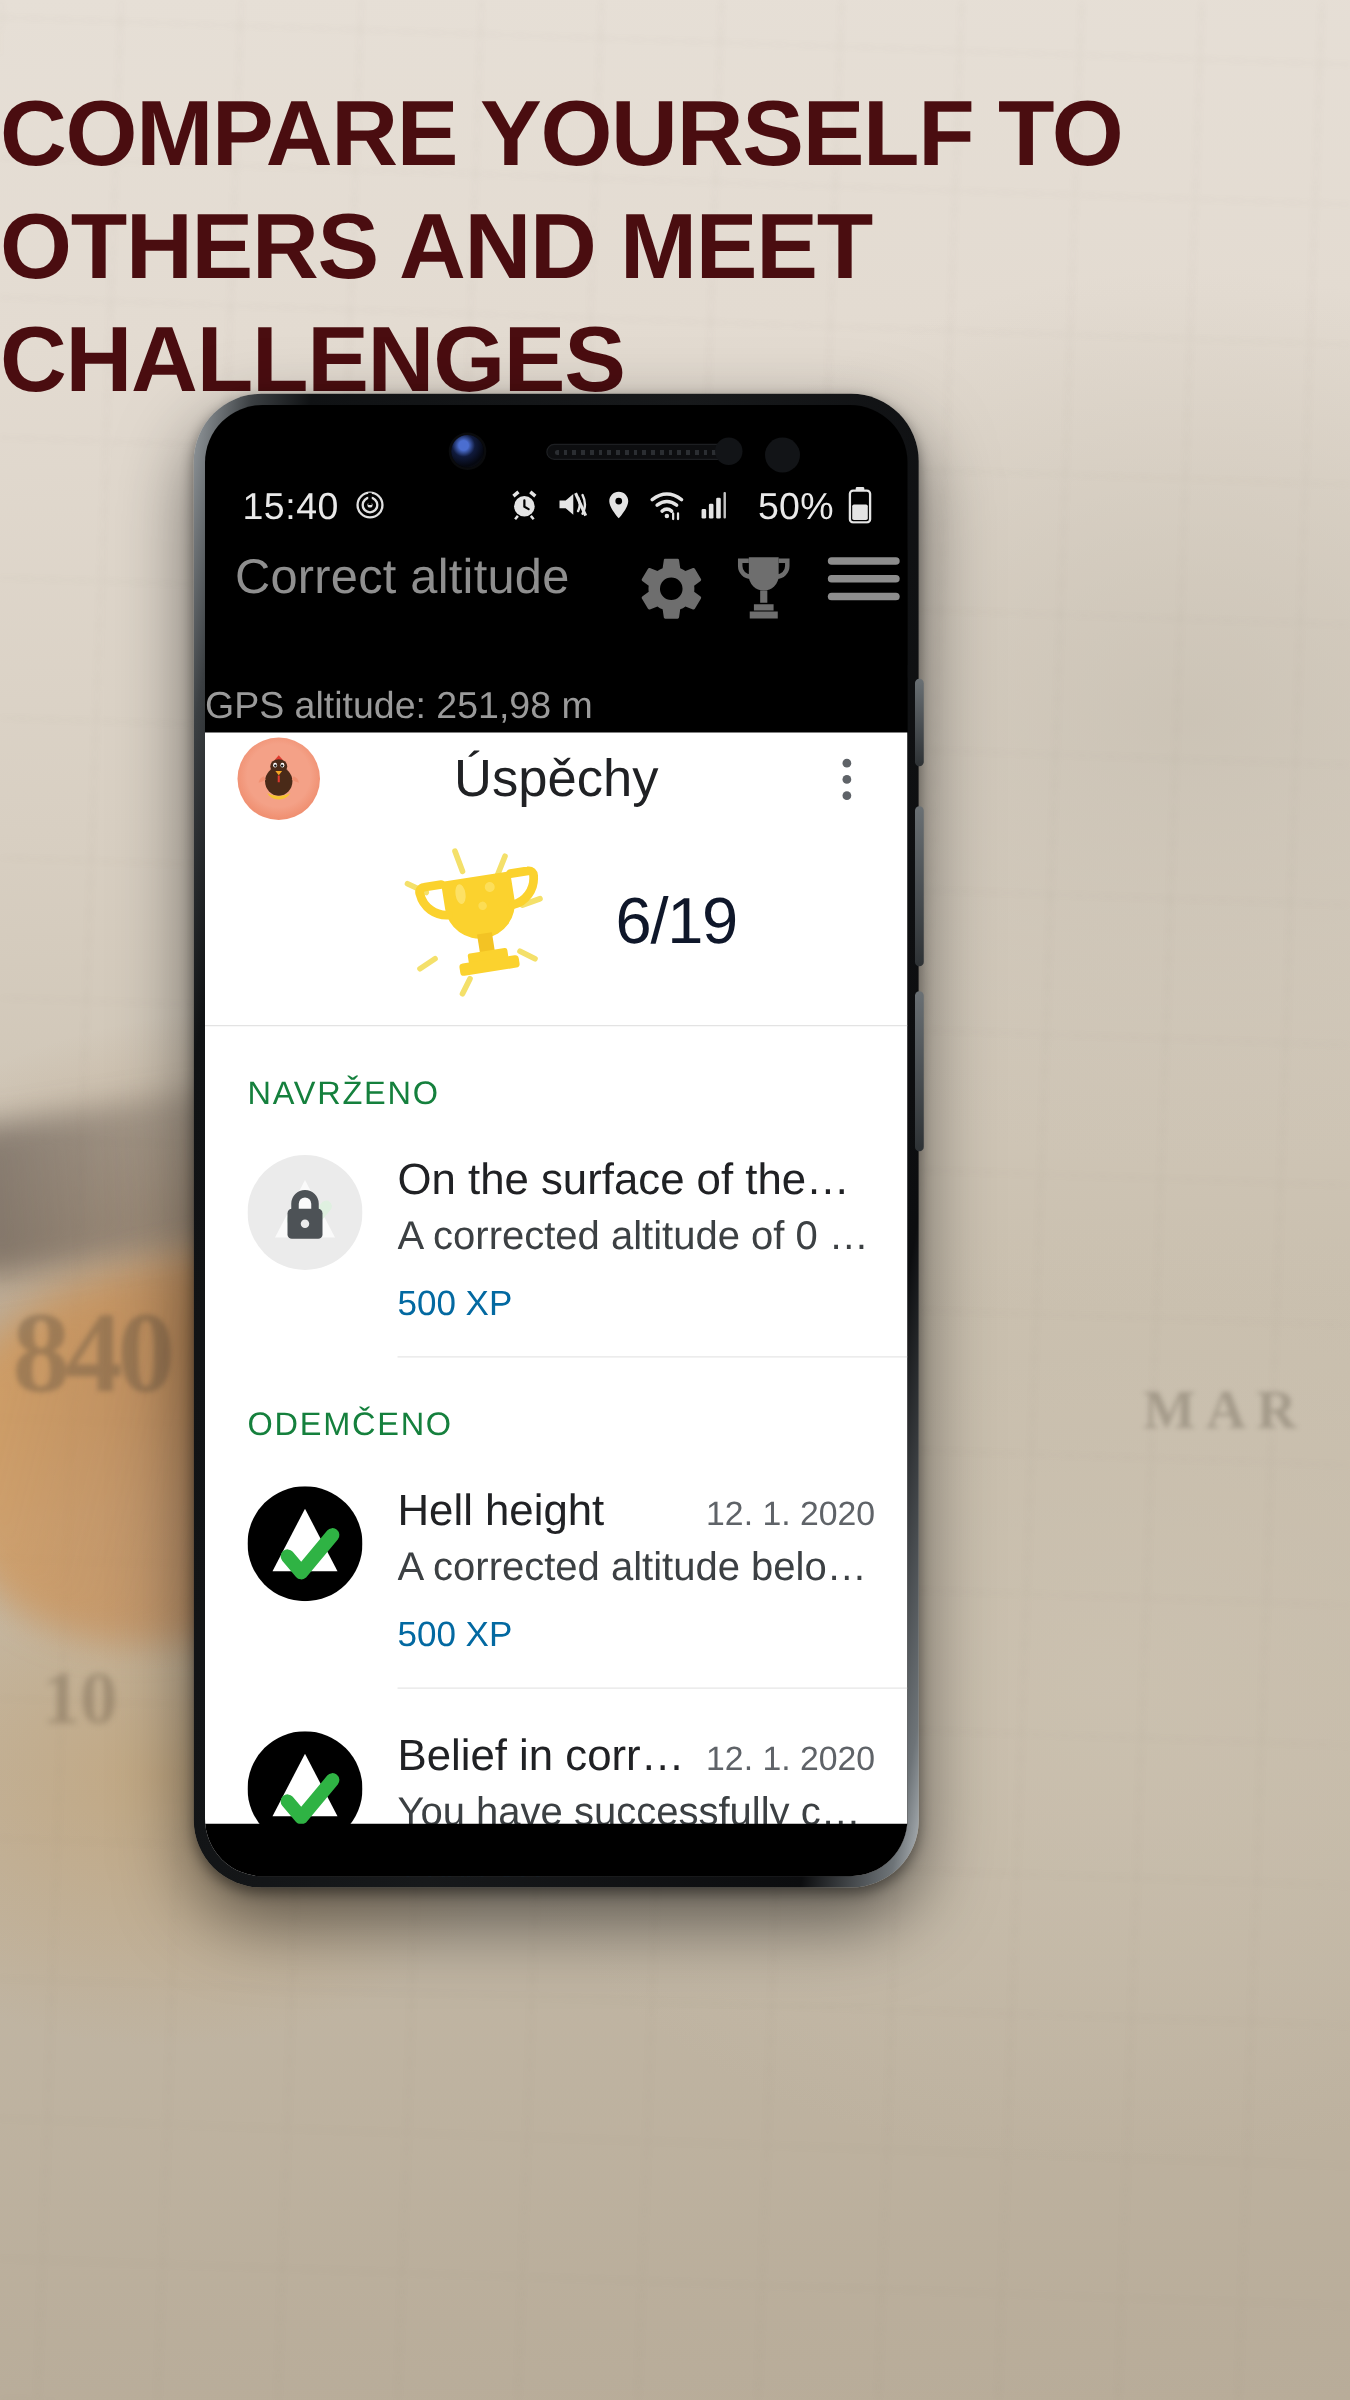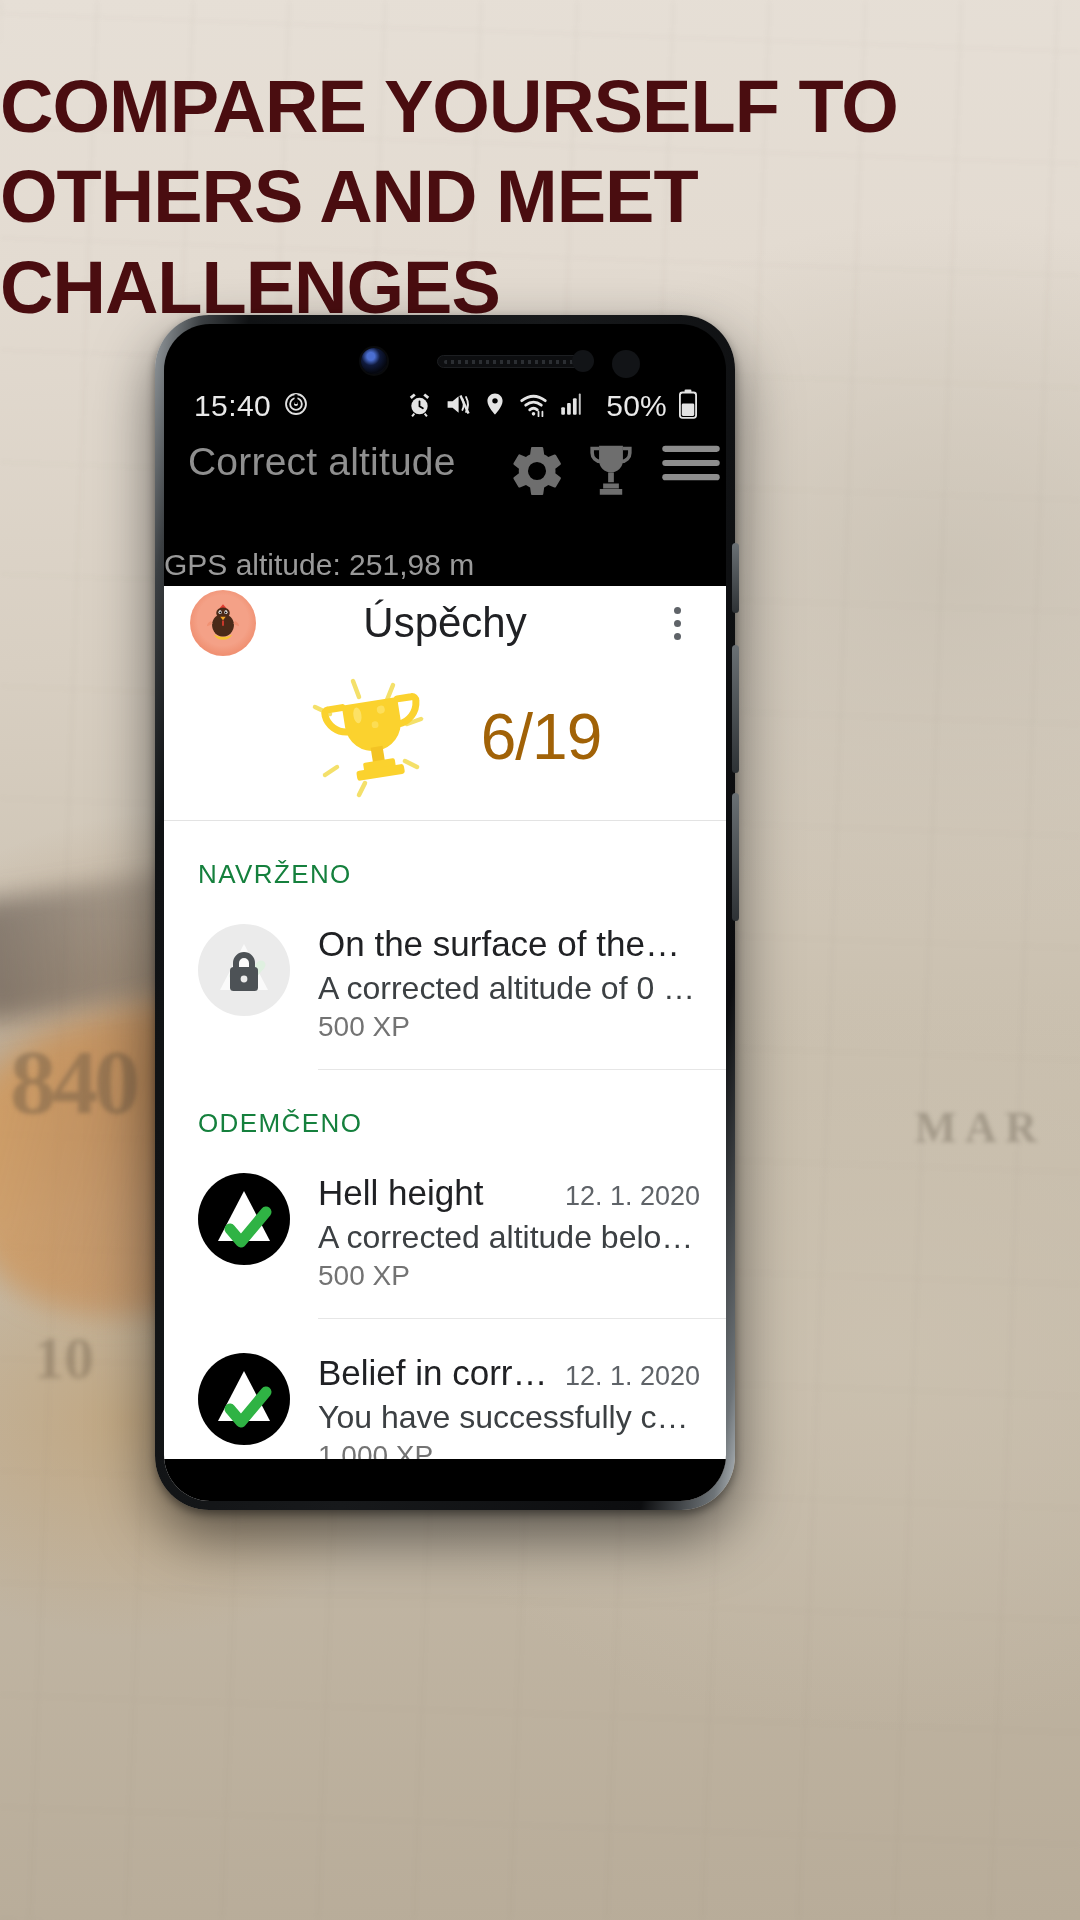--- a/index.html
+++ b/index.html
@@ -171,21 +171,21 @@
     display:flex; flex-direction:column; align-items:center; justify-content:center; gap:6px;
   }
   #overflow-btn span { width:7px; height:7px; border-radius:50%; background:#5f6368; display:block; }
 
   
   #score-row {
     height:160px; display:flex; align-items:center; justify-content:center; gap:22px;
     padding-bottom:6px;
   }
   #trophy-wrap { position:relative; width:170px; height:140px; }
-  #score-text { font-size:64px; color:#a16207; font-weight:400; letter-spacing:-1px; }
+  #score-text { font-size:52px; color:#0f172a; font-weight:400; letter-spacing:-1px; }
 
   #sheet-divider { height:1px; background:#e3e3e3; margin:0; }
 
   
   .section-label {
     font-size:26px; color:#15803d; letter-spacing:1.4px; font-weight:400;
     padding:38px 0 0 34px;
   }
 
   
@@ -195,21 +195,21 @@
   .ach-top { display:flex; align-items:baseline; gap:14px; }
   .ach-title {
     font-size:35px; color:#202124; font-weight:400; white-space:nowrap;
     overflow:hidden; text-overflow:ellipsis; flex:1; min-width:0;
   }
   .ach-date { font-size:27px; color:#5f6368; white-space:nowrap; flex:0 0 auto; }
   .ach-desc {
     font-size:32px; color:#3c4043; margin-top:6px;
     white-space:nowrap; overflow:hidden; text-overflow:ellipsis;
   }
-  .ach-xp { font-size:28px; color:#737373; margin-top:4px; }
+  .ach-xp { font-size:28px; color:#0369a1; margin-top:20px; }
   .row-sep { height:1px; background:#e6e6e6; margin-left:154px; }
 
   
   #chin {
     position:absolute; bottom:0; left:0; width:100%; height:42px; background:#000;
   }
 </style>
 </head>
 <body>
 

